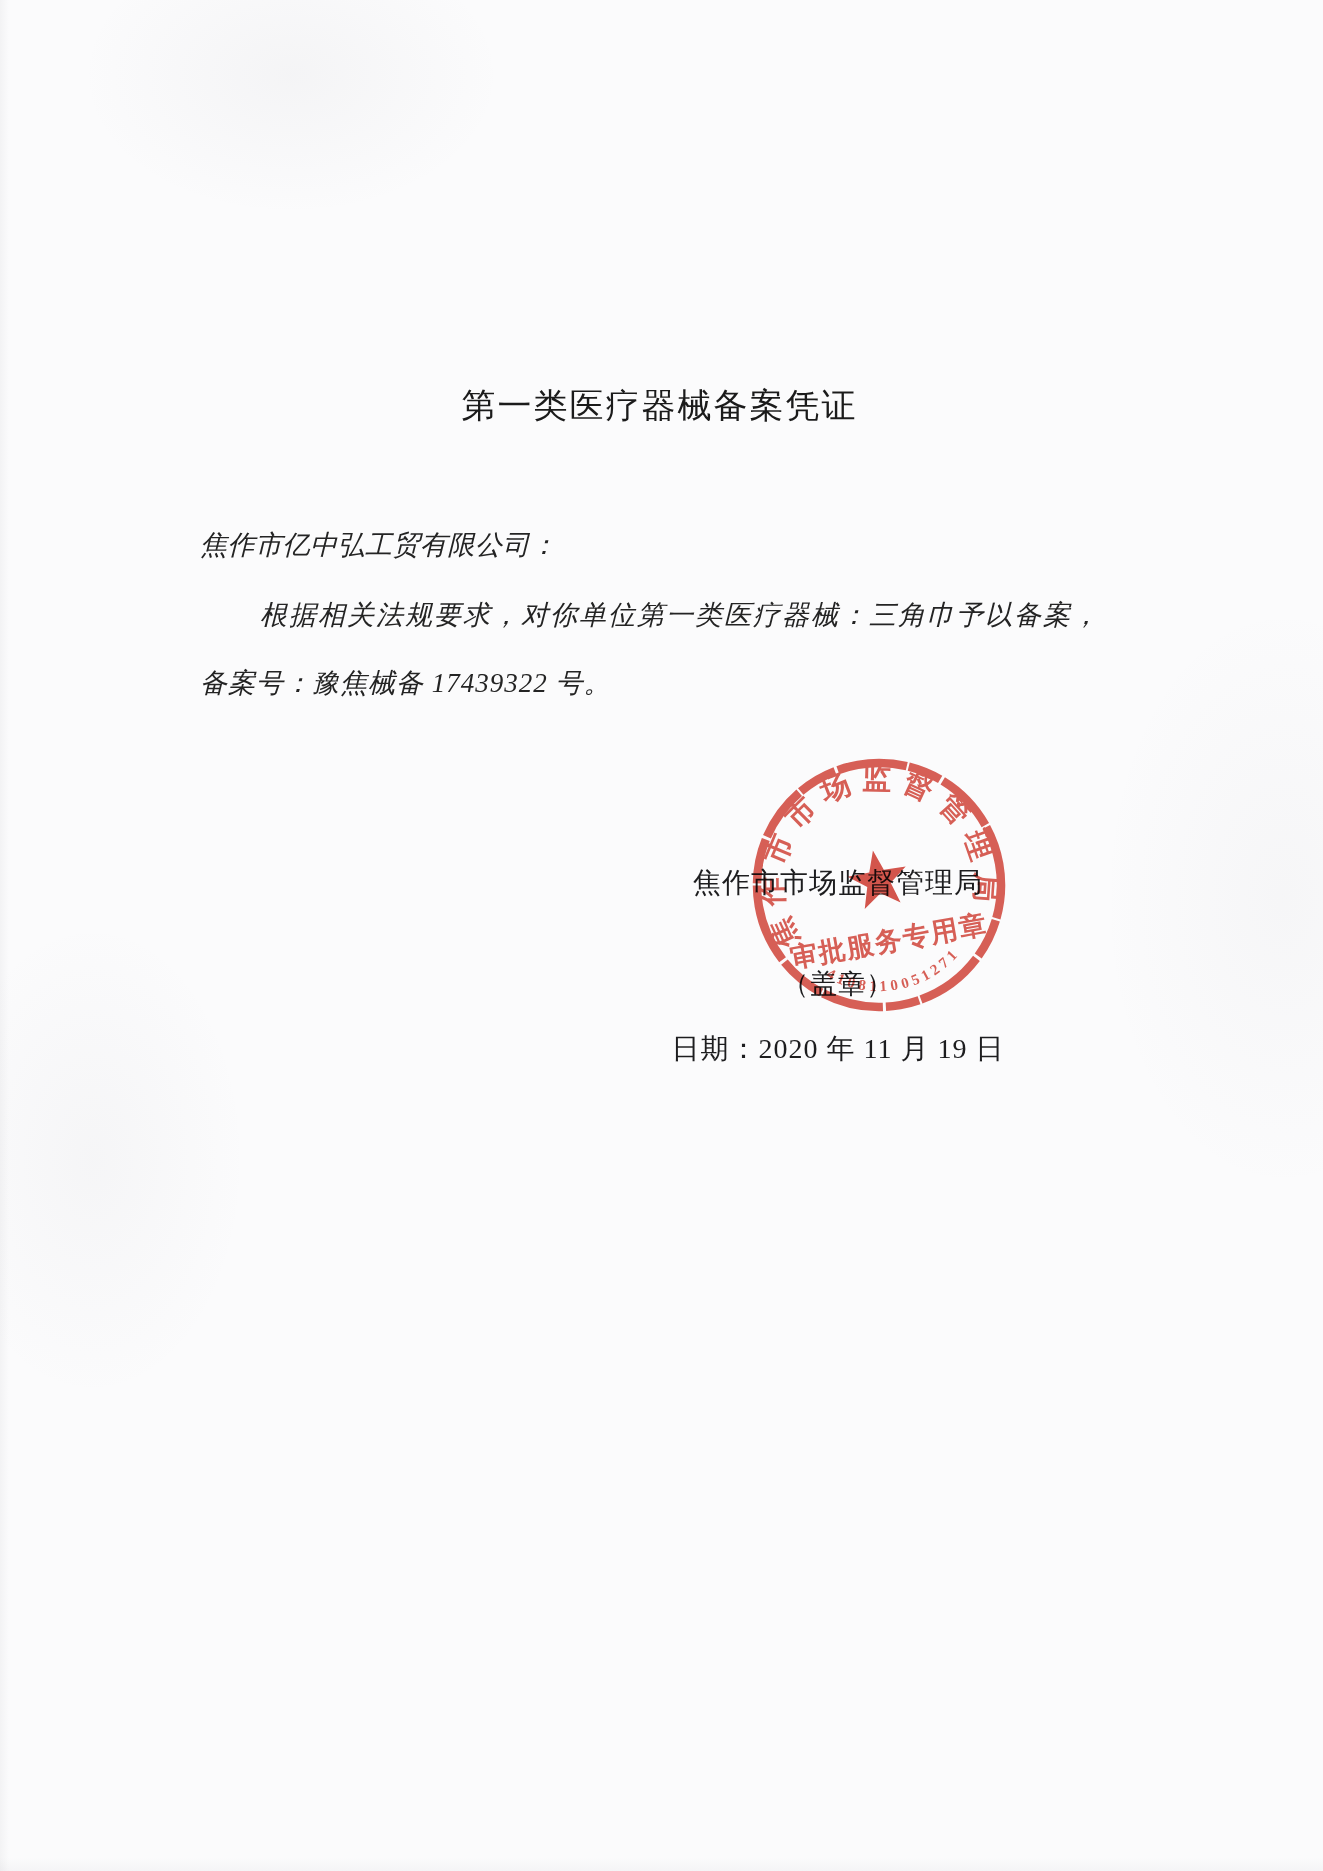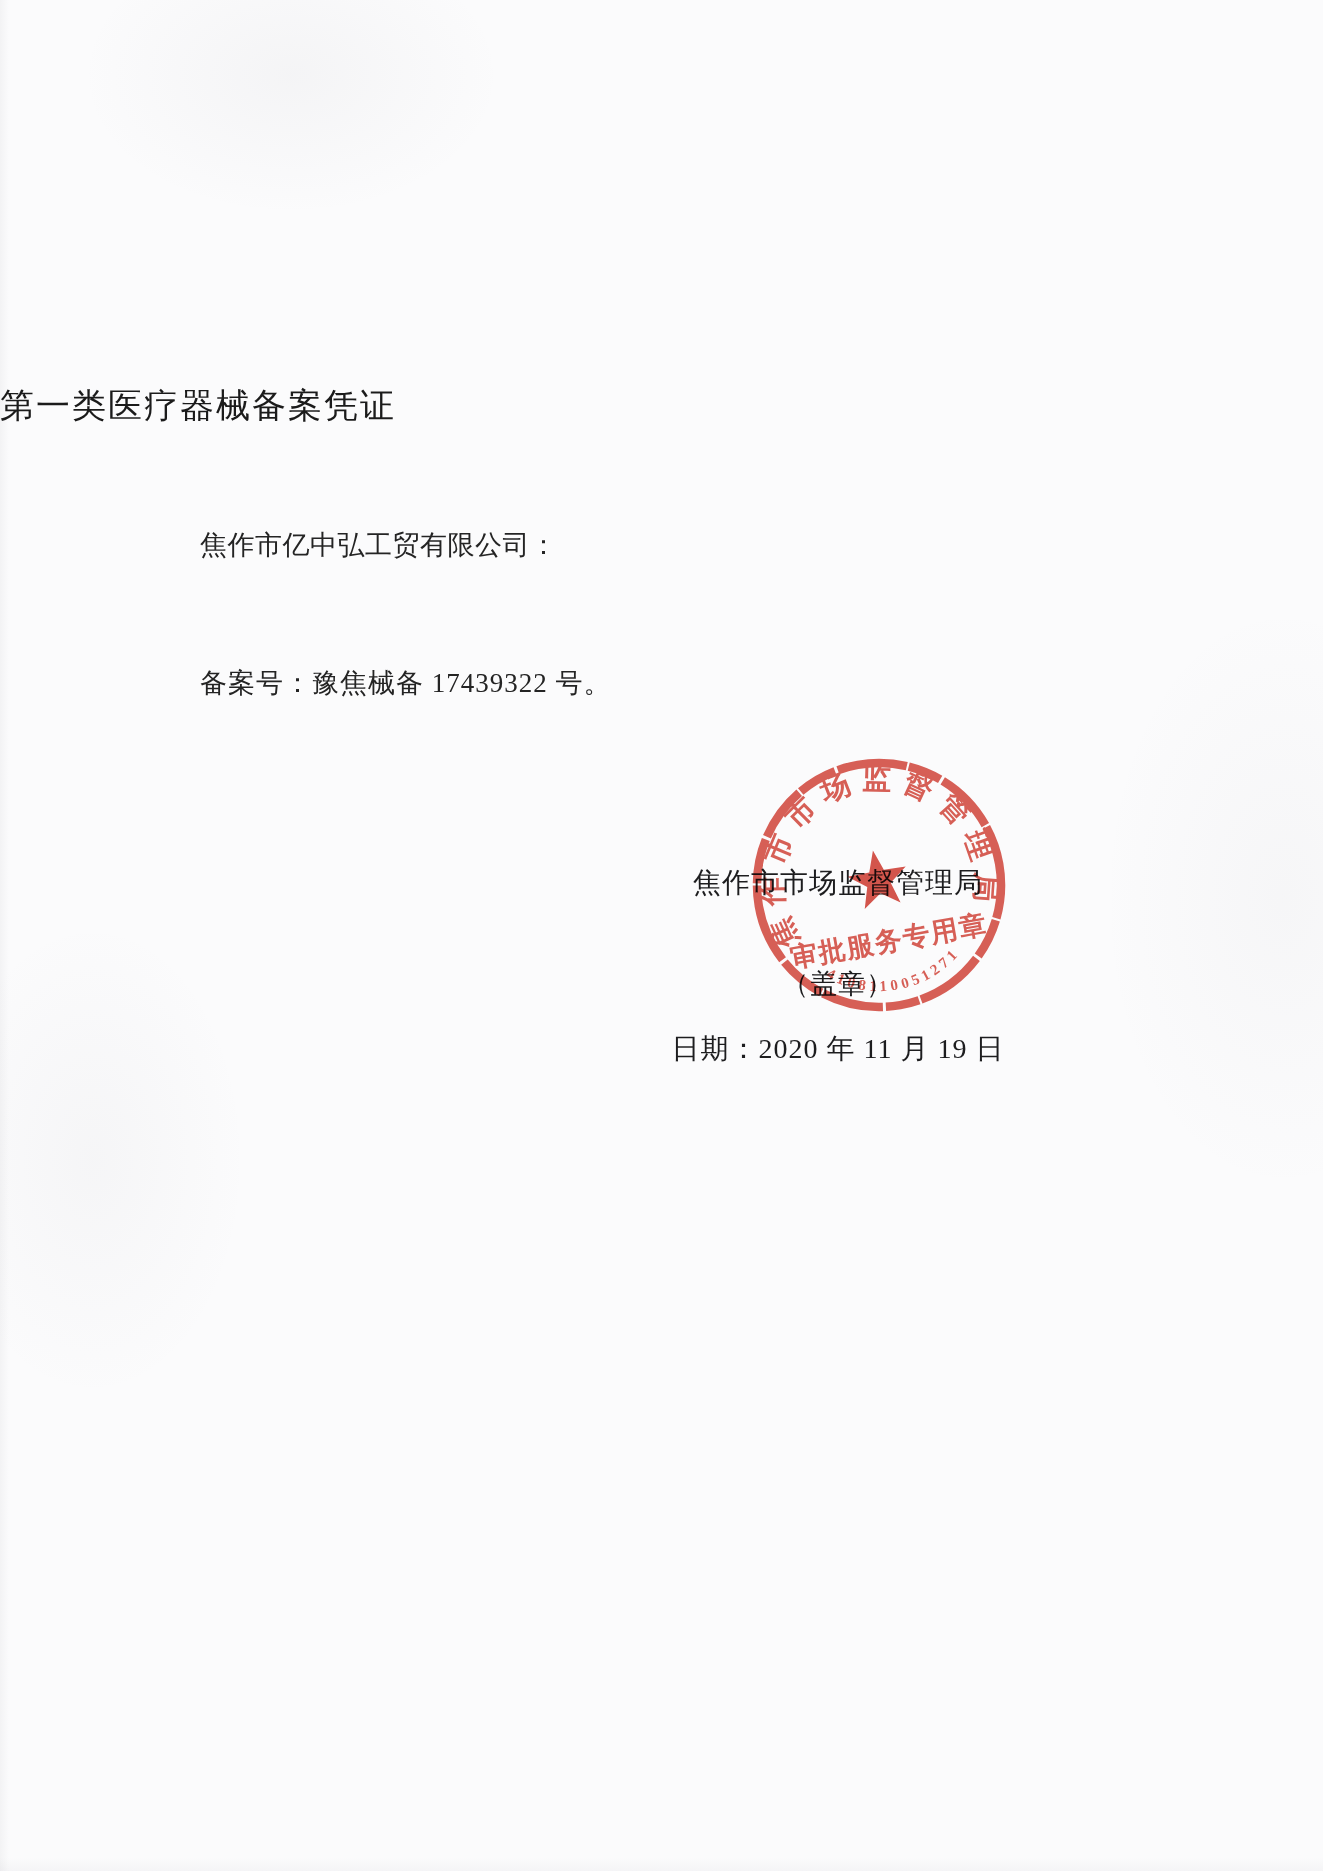--- a/index.html
+++ b/index.html
@@ -26,33 +26,34 @@
       radial-gradient(220px 340px at 7% 62%, rgba(120,120,130,0.045), rgba(0,0,0,0) 70%),
       radial-gradient(300px 200px at 22% 4%, rgba(120,120,130,0.05), rgba(0,0,0,0) 70%),
       radial-gradient(260px 420px at 97% 48%, rgba(120,120,130,0.04), rgba(0,0,0,0) 70%),
       linear-gradient(90deg, rgba(90,90,100,0.05) 0px, rgba(0,0,0,0) 9px),
       linear-gradient(0deg, rgba(90,90,100,0.04) 0px, rgba(0,0,0,0) 14px);
     pointer-events:none;
   }
   .title{
     position:absolute;
     left:0;right:4px;top:383px;
-    text-align:left;
+    text-align:center;
     font-size:34px;
     letter-spacing:2px;
     color:#1b1b1b;
     white-space:nowrap;
   }
   .line{
     position:absolute;
     left:200px;
     font-size:27px;
     letter-spacing:2px;
     color:#242424;
     white-space:nowrap;
+    font-style:italic;
   }
   .recipient{top:527px;letter-spacing:0.5px;}
   .body1{top:597px;left:260px;}
   .body2{top:665px;letter-spacing:1px;}
   .sign-block{
     position:absolute;
     left:638px;top:864px;
     width:400px;
     text-align:center;
     z-index:2;
@@ -95,20 +96,21 @@
 </style>
 </head>
 <body>
 
 <div class="page">
 
   <div class="title">第一类医疗器械备案凭证</div>
 
   <div class="line recipient">焦作市亿中弘工贸有限公司：</div>
 
+  <div class="line body1">根据相关法规要求，对你单位第一类医疗器械：三角巾予以备案，</div>
 
   <div class="line body2">备案号：豫焦械备 17439322 号。</div>
 
   <div class="sign-block">
     <span class="issuer">焦作市市场监督管理局</span>
     <span class="seal-note">（盖章）</span>
     <span class="date-line">日期：2020 年 11 月 19 日</span>
   </div>
 
   <svg class="seal" viewBox="0 0 308 308" aria-hidden="true">

